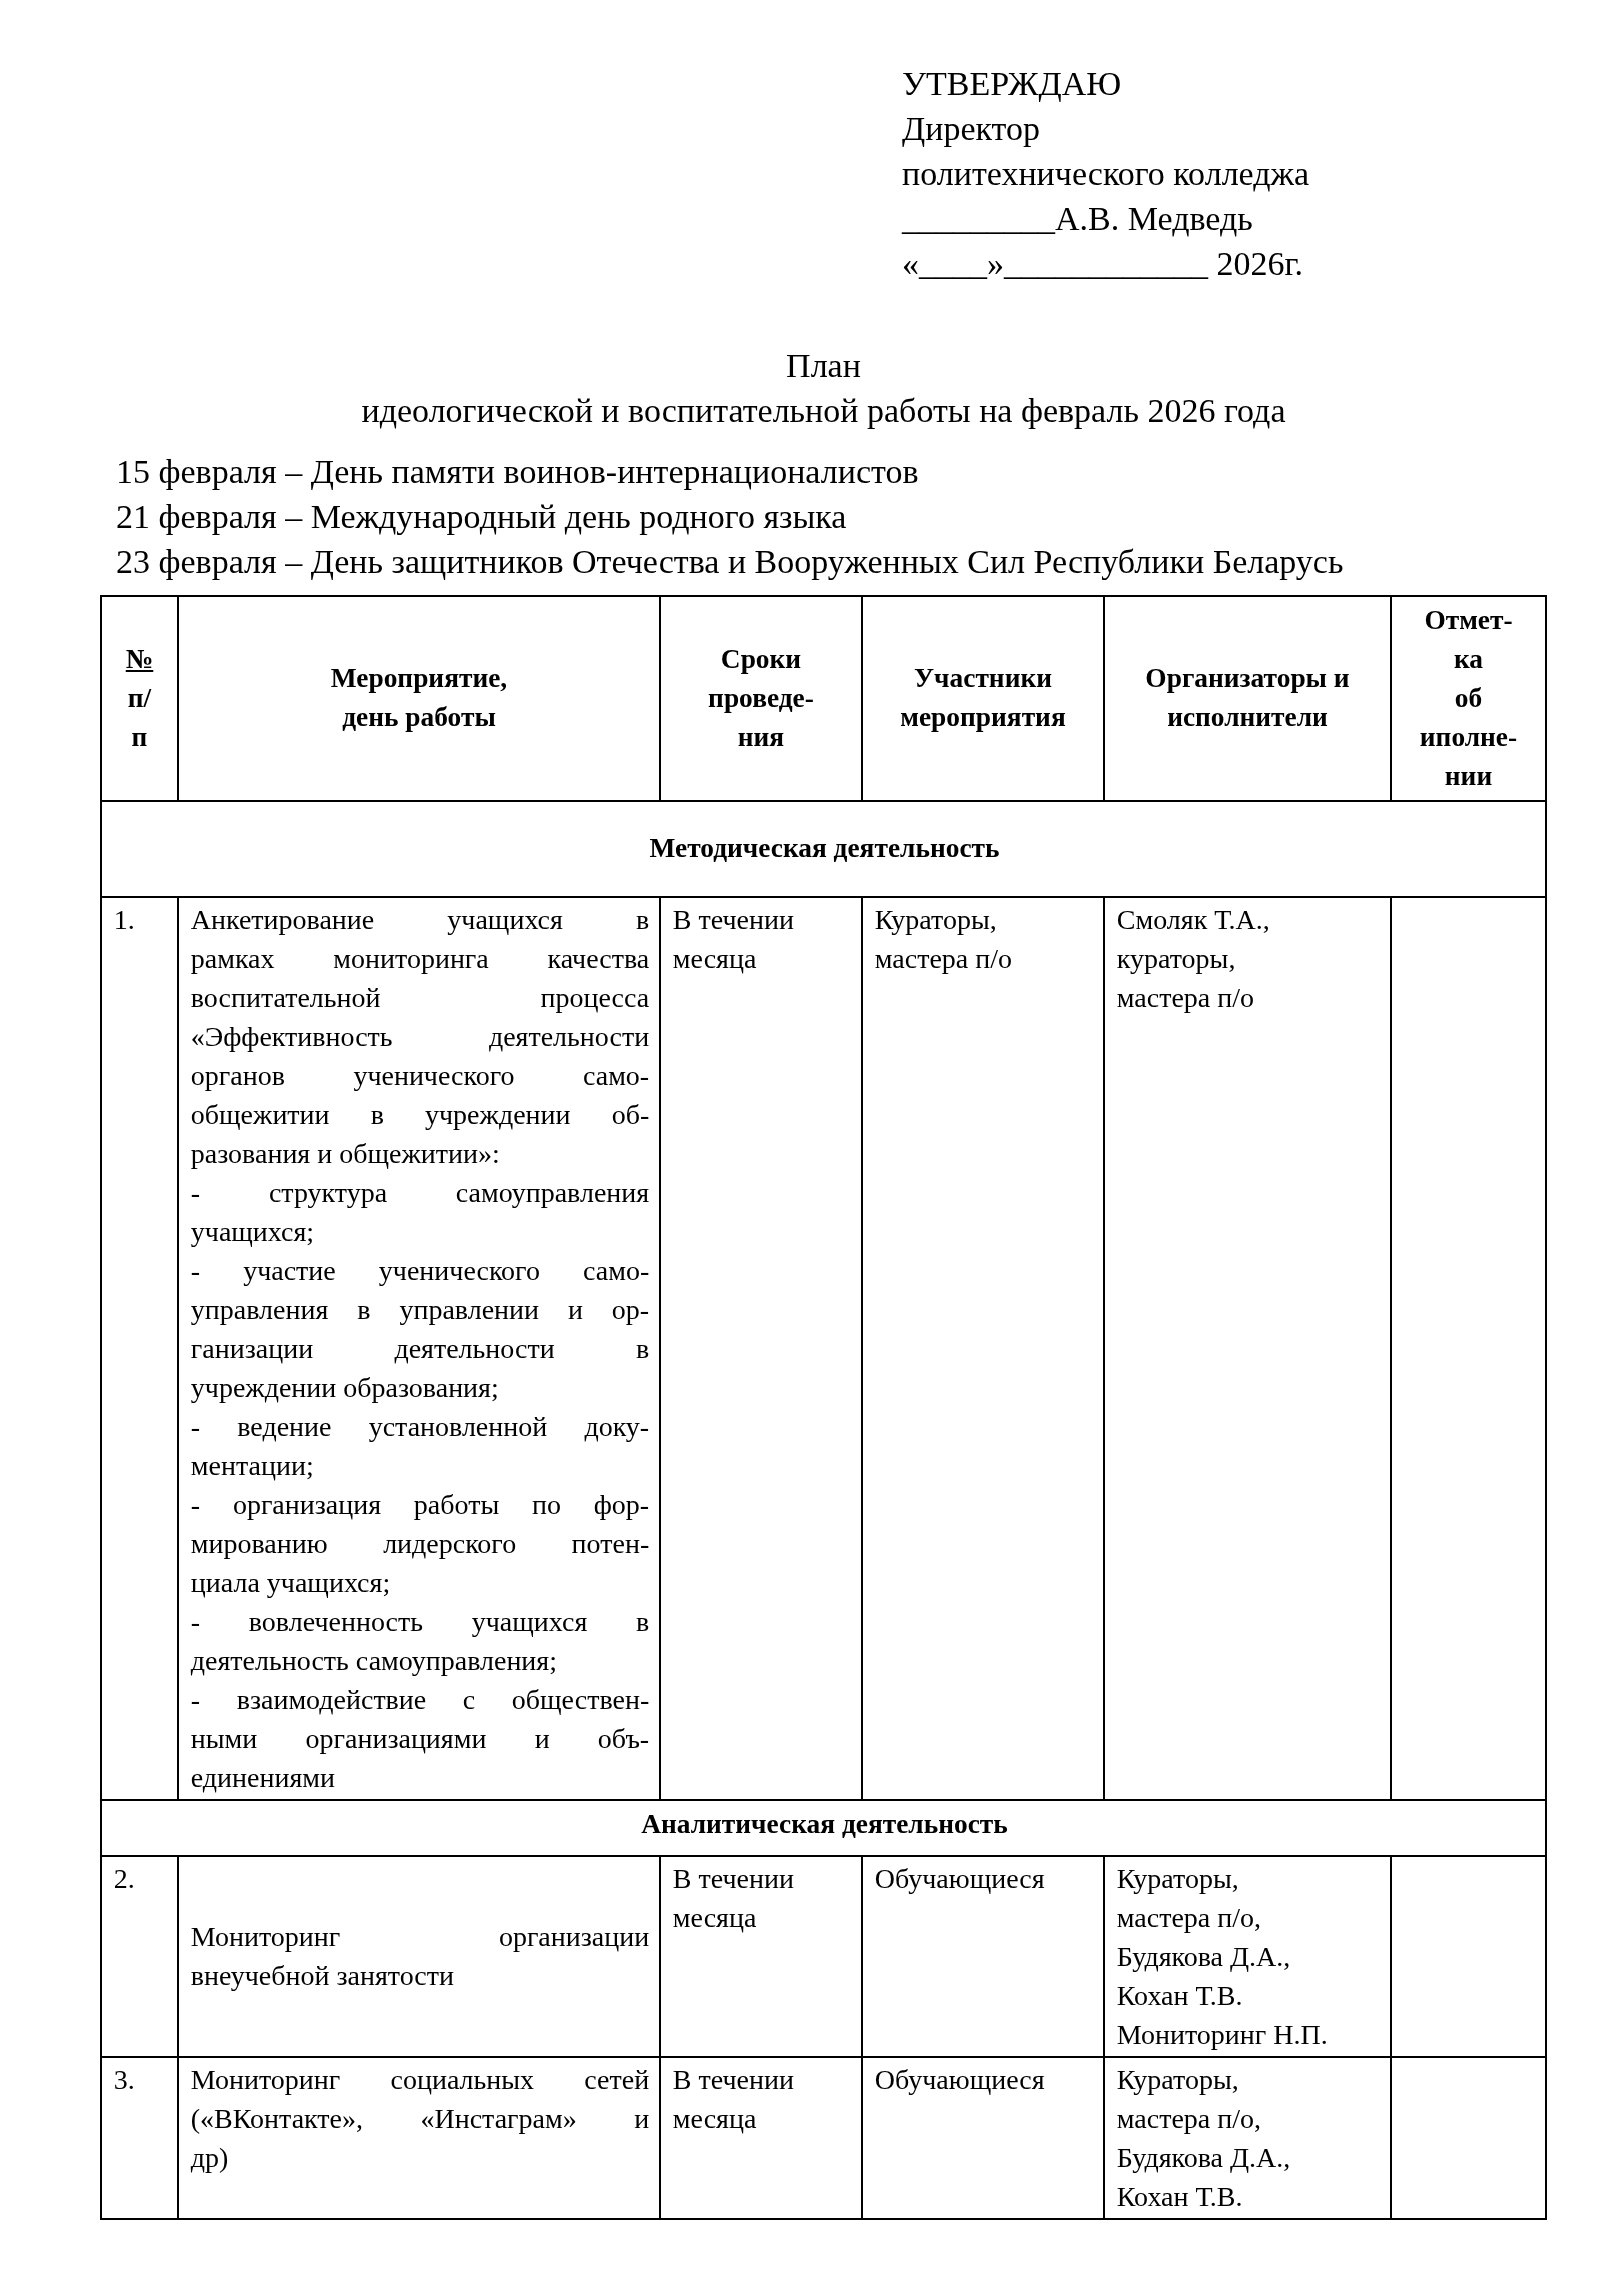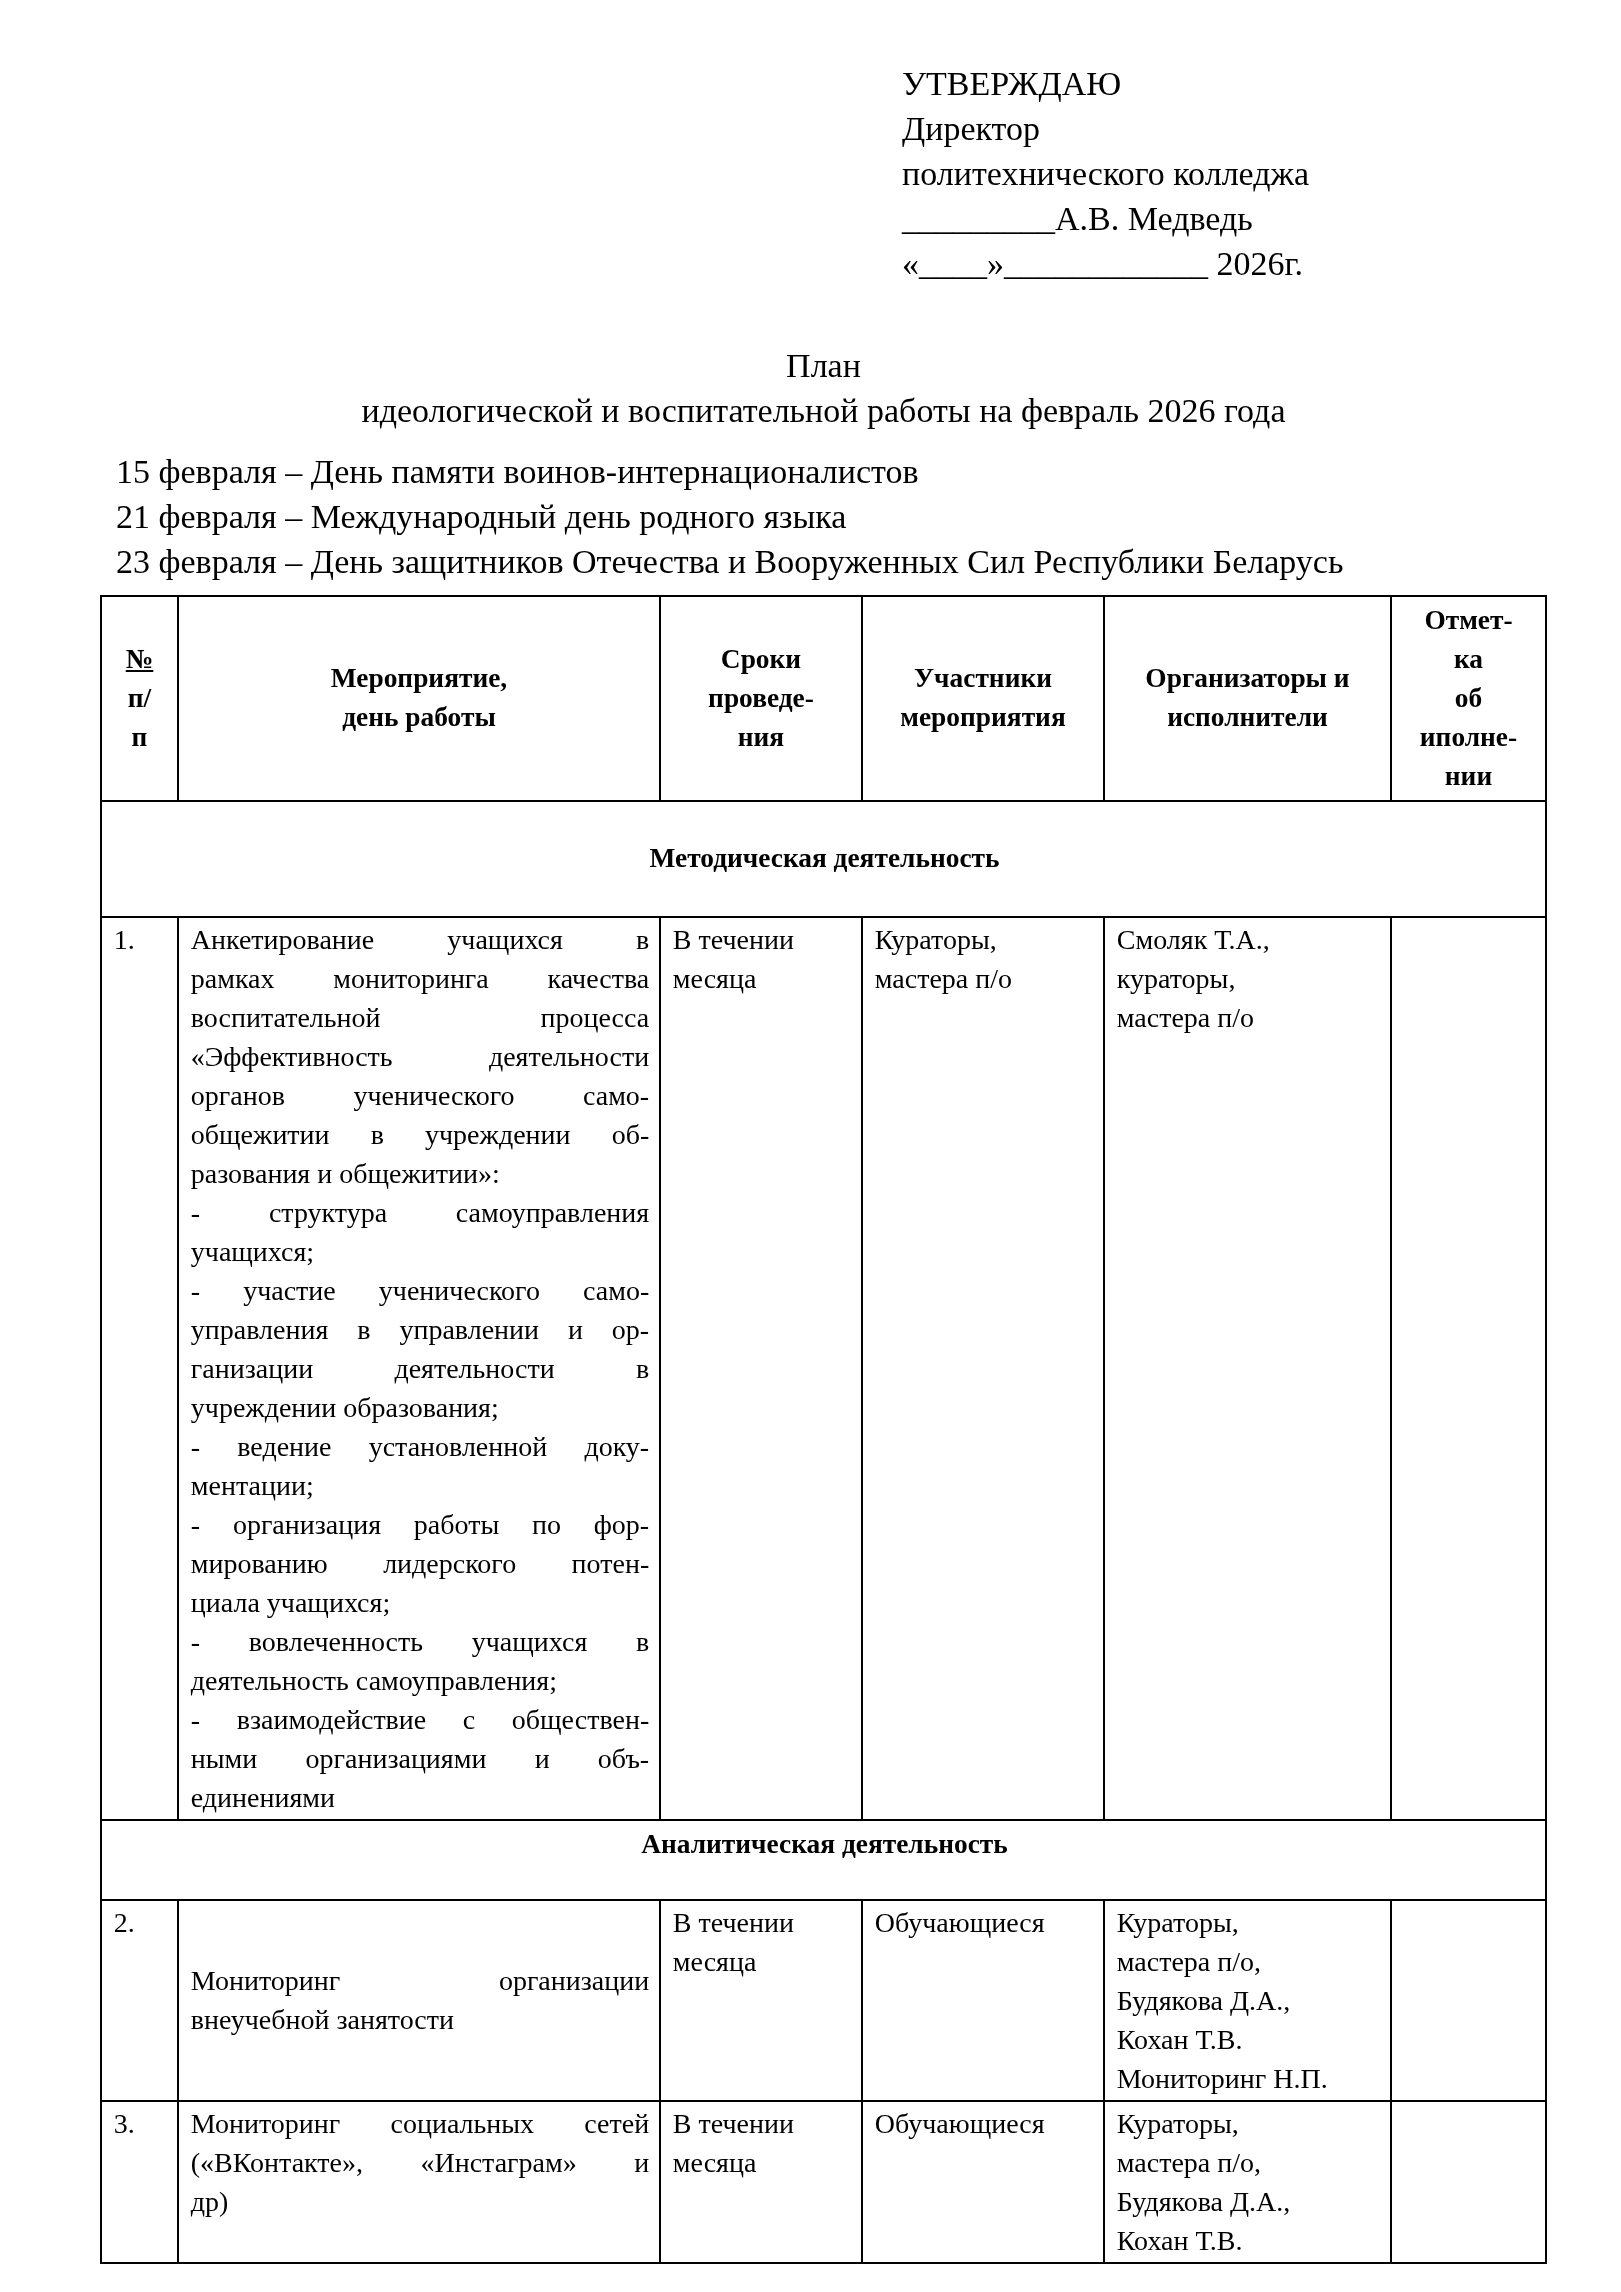--- a/index.html
+++ b/index.html
@@ -66,23 +66,23 @@
       font-size: 27.4px;
       line-height: 39px;
       padding: 3.9px 5.9px;
     }
     tr.head-row { height: 195px; }
     tr.section-row td {
       font-weight: bold;
       text-align: center;
       font-size: 27.4px;
     }
-    tr.section-row.s1 { height: 116px; border-radius: 29px; }
+    tr.section-row.s1 { height: 96px; border-radius: 29px; }
     tr.section-row.s1 td { vertical-align: middle; }
-    tr.section-row.s2 { height: 80px; }
+    tr.section-row.s2 { height: 56px; }
     tr.section-row.s2 td { vertical-align: top; padding-top: 3.9px; }
     tr.row1 { height: 888px; }
     tr.row2 { height: 195px; }
     tr.row3 { height: 156px; }
     td.num { padding-left: 11.8px; padding-right: 3.9px; }
     td.event { text-align: justify; text-align-last: left; }
     td.event span.line {
       display: block;
       text-align: justify;
       text-align-last: justify;

